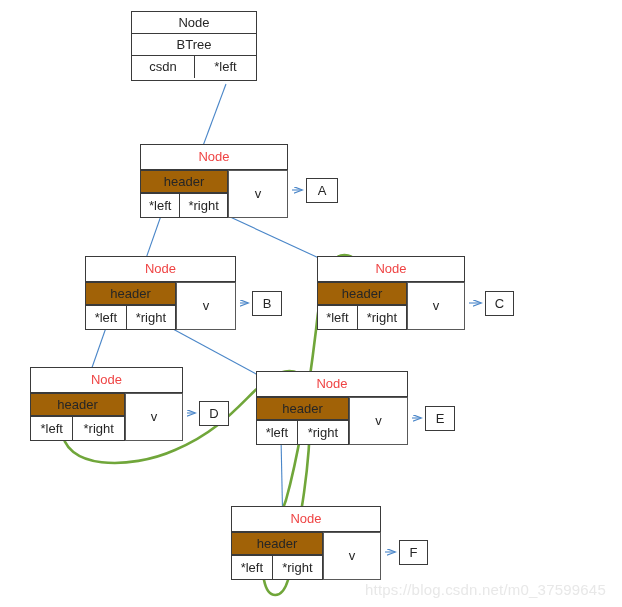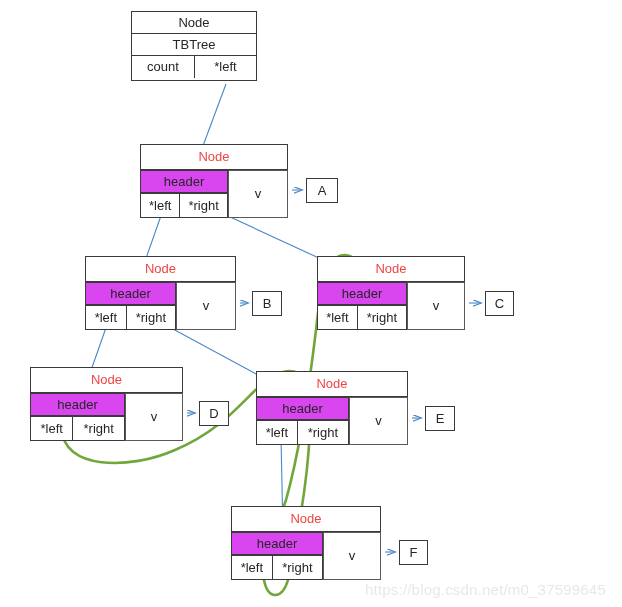--- a/index.html
+++ b/index.html
@@ -80,21 +80,21 @@
     font-size: 13px;
     line-height: 46px;
     color: #262626;
   }
   .node .headerbox {
     position: absolute;
     left: 0;
     top: 26px;
     height: 23px;
     border: 1px solid #3a3a3a;
-    background: #d946ef;
+    background: #a16207;
     box-sizing: border-box;
     text-align: center;
     font-size: 13px;
     line-height: 21px;
     color: #262626;
   }
   .node .ptrrow {
     position: absolute;
     left: 0;
     top: 49px;
@@ -158,23 +158,23 @@
         <path d="M 412,418 L 421,418" fill="none" stroke="#4a86c8" stroke-width="1.1" marker-end="url(#ah)"></path>
         <path d="M 385,552 L 395,552" fill="none" stroke="#4a86c8" stroke-width="1.1" marker-end="url(#ah)"></path>
       </g>
     <g id="green-edges">
         <path d="M 62,428 C 62,470 130,470 175,450 C 228,428 248,392 270,378 C 292,364 310,372 310,400 C 312,470 296,540 288,580 C 282,600 268,600 264,580 C 260,556 272,540 286,500 C 300,450 310,380 316,330 C 320,290 326,266 336,258 C 352,246 370,272 368,292" fill="none" stroke="#70a63a" stroke-width="2.6" stroke-linecap="round"></path>
       </g>
   </svg>
 
   <div class="struct" id="btree-struct" style="left: 131px; top: 11px; width: 126px; height: 70px;">
     <div class="row">Node</div>
-    <div class="row">TBTree</div>
+    <div class="row">BTree</div>
     <div class="row last">
-      <div class="cell">count</div>
+      <div class="cell">csdn</div>
       <div class="cell sep">*left</div>
     </div>
   </div>
 
   <div id="nodes-layer">
       <div class="node" style="left: 140px; top: 144px; width: 148px; height: 74px;">
         <div class="titlebox">Node</div>
         <div class="vbox" style="left:88px;width:60px;">v</div>
         <div class="headerbox" style="width:88px;">header</div>
         <div class="ptrrow" style="width:88px;">

